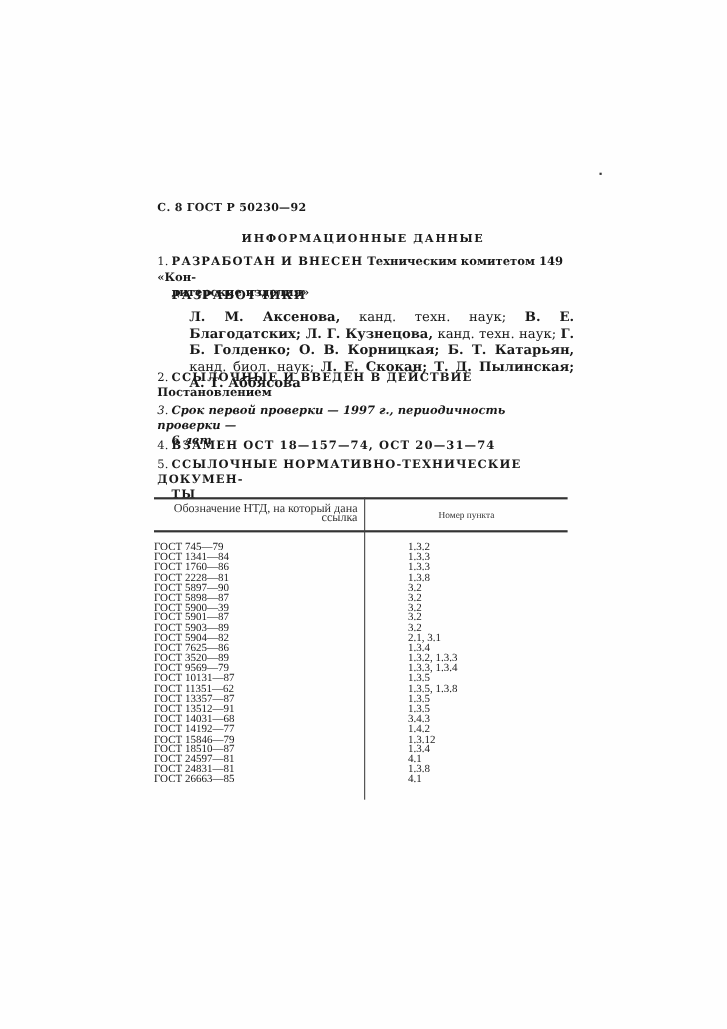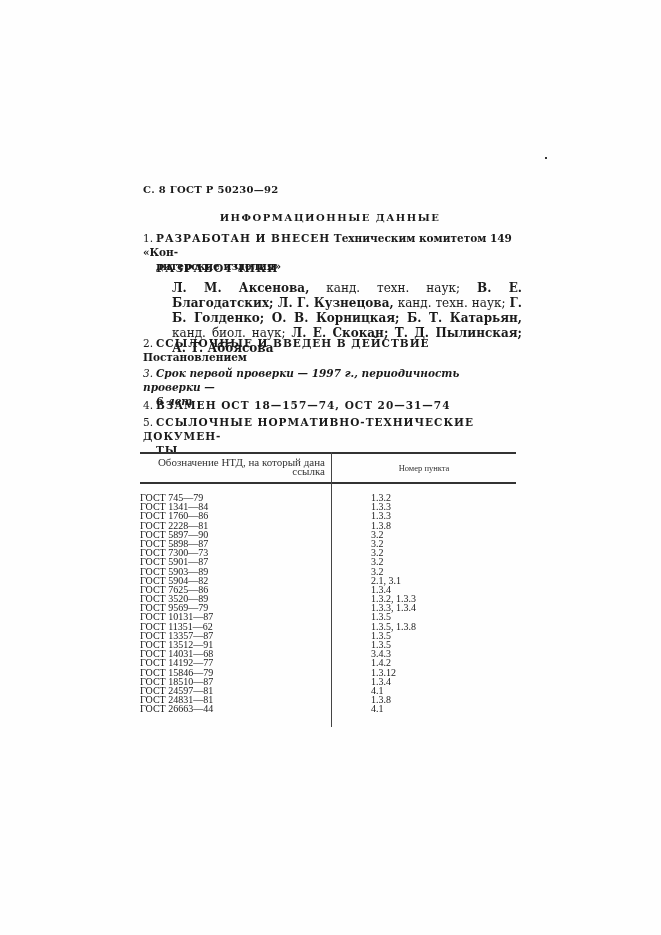--- a/index.html
+++ b/index.html
@@ -87,21 +87,21 @@
       </div>
       <div class="row">
         <span class="c1">ГОСТ 5897—90</span>
         <span class="c2">3.2</span>
       </div>
       <div class="row">
         <span class="c1">ГОСТ 5898—87</span>
         <span class="c2">3.2</span>
       </div>
       <div class="row">
-        <span class="c1">ГОСТ 7300—73</span>
+        <span class="c1">ГОСТ 5900—39</span>
         <span class="c2">3.2</span>
       </div>
       <div class="row">
         <span class="c1">ГОСТ 5901—87</span>
         <span class="c2">3.2</span>
       </div>
       <div class="row">
         <span class="c1">ГОСТ 5903—89</span>
         <span class="c2">3.2</span>
       </div>
@@ -155,17 +155,17 @@
       </div>
       <div class="row">
         <span class="c1">ГОСТ 24597—81</span>
         <span class="c2">4.1</span>
       </div>
       <div class="row">
         <span class="c1">ГОСТ 24831—81</span>
         <span class="c2">1.3.8</span>
       </div>
       <div class="row">
-        <span class="c1">ГОСТ 26663—44</span>
+        <span class="c1">ГОСТ 26663—85</span>
         <span class="c2">4.1</span>
       </div>
     </div>
 </div>
 
 </body></html>

